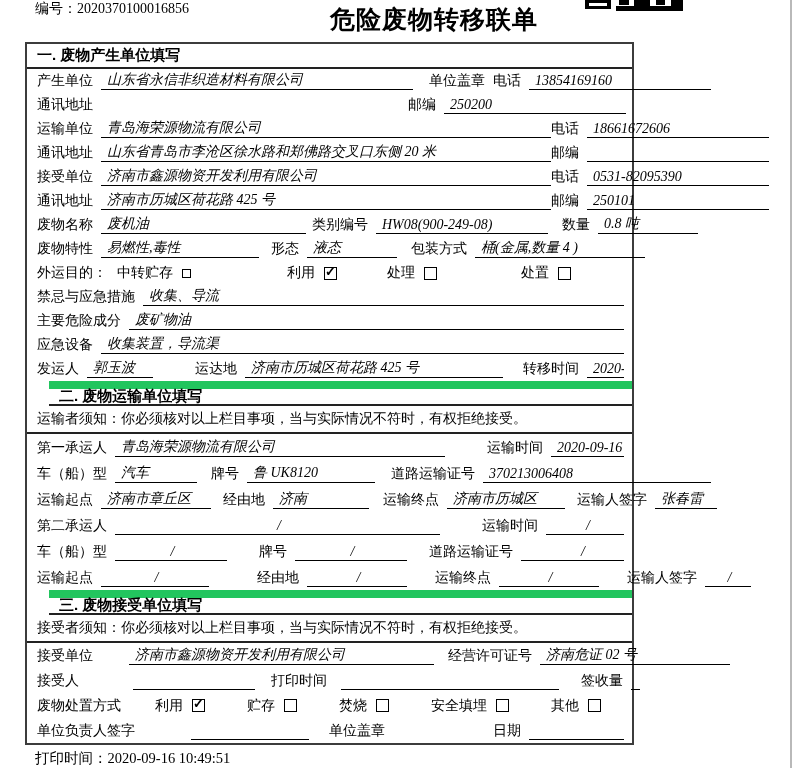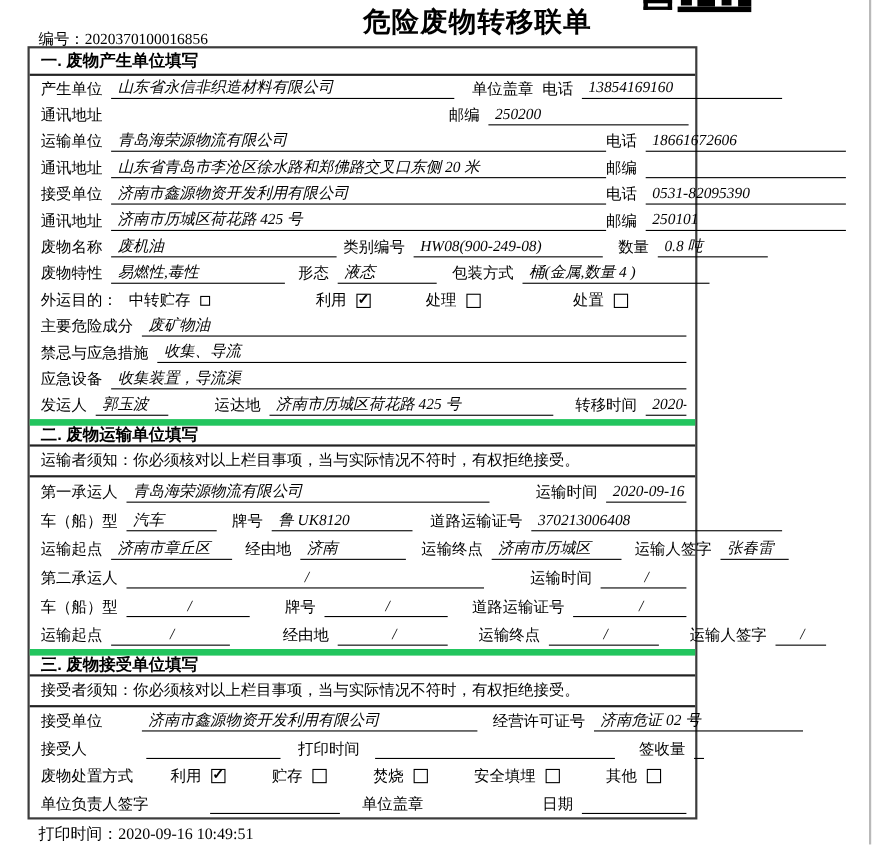--- a/index.html
+++ b/index.html
@@ -1,29 +1,29 @@
 <!DOCTYPE html>
 <html><head>
 <meta charset="utf-8">
 <style>
   html,body{margin:0;padding:0;background:#fff;}
   .page{position:relative;width:796px;height:768px;background:#fff;color:#000;
         font-family:"Liberation Serif","DejaVu Serif",serif;font-size:14px;overflow:hidden;}
-  .hdr-no{position:absolute;left:35px;top:27px;white-space:nowrap;text-align:right;}
+  .hdr-no{position:absolute;left:35px;top:0;white-space:nowrap;text-align:right;}
   .title{position:absolute;left:330px;top:3px;font-family:"Liberation Sans","DejaVu Sans",sans-serif;
          font-weight:700;font-size:25px;letter-spacing:1px;white-space:nowrap;}
   .qr{position:absolute;left:585px;top:0;width:102px;height:11px;}
   .qr i{position:absolute;background:#000;}
   .edge{position:absolute;left:790px;top:0;width:2px;height:768px;background:#b9b9b9;}
 
   .tbl{position:absolute;left:25px;top:42px;width:609px;border:2px solid #3c3c3c;box-sizing:border-box;background:#fff;}
   .sec-h{height:25px;display:flex;align-items:center;padding-left:10px;
          font-family:"Liberation Sans","DejaVu Sans",sans-serif;font-weight:700;font-size:15px;
          border-bottom:2px solid #222;box-sizing:border-box;}
-  .sec-h.mid{border-top:6px solid #22c55e;}
+  .sec-h.mid{border-top:8px solid #22c55e;margin-left:22px;}
   .notice{height:28px;display:flex;align-items:center;padding-left:10px;border-bottom:2px solid #222;box-sizing:border-box;white-space:nowrap;}
   .row{display:flex;align-items:flex-end;padding:0 6px 3px 10px;box-sizing:border-box;}
   .h24{height:24px}.h25{height:25px}.h26{height:26px}
   .row.c{align-items:center;padding-bottom:0;}
   .lbl{white-space:nowrap;margin-right:8px;flex:0 0 auto;}
   .u{display:inline-block;border-bottom:1px solid #000;padding:0 3px 0 6px;white-space:nowrap;
      overflow:hidden;box-sizing:border-box;flex:0 0 auto;font-style:italic;}
   .u.fx{flex:1 1 auto;}
   .rg{margin-left:auto;display:flex;align-items:flex-end;}
   .opt{display:flex;align-items:center;white-space:nowrap;flex:0 0 auto;}
@@ -143,27 +143,27 @@
           <span>处理</span>
           <span class="cb"></span>
         </span>
       <span class="opt" style="margin-left:84px">
           <span>处置</span>
           <span class="cb"></span>
         </span>
     </div>
 
     <div class="row h24">
+      <span class="lbl">禁忌与应急措施</span>
+      <span class="u fx" style="margin-right:2px">收集、导流</span>
+    </div>
+
+    <div class="row h24">
       <span class="lbl">主要危险成分</span>
       <span class="u fx" style="margin-right:2px">废矿物油</span>
-    </div>
-
-    <div class="row h24">
-      <span class="lbl">禁忌与应急措施</span>
-      <span class="u fx" style="margin-right:2px">收集、导流</span>
     </div>
 
     <div class="row h24">
       <span class="lbl">应急设备</span>
       <span class="u fx" style="margin-right:2px">收集装置，导流渠</span>
     </div>
 
     <div class="row h24">
       <span class="lbl">发运人</span>
       <span class="u" style="width:66px">郭玉波</span>

